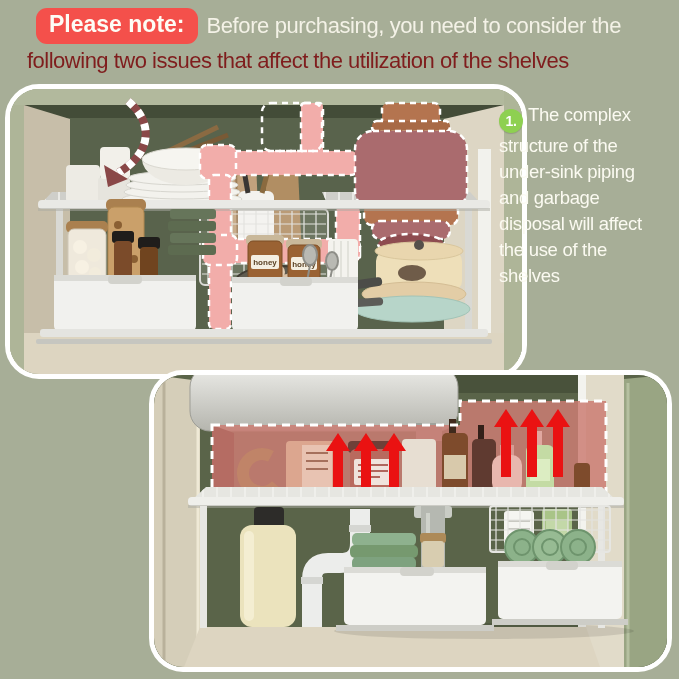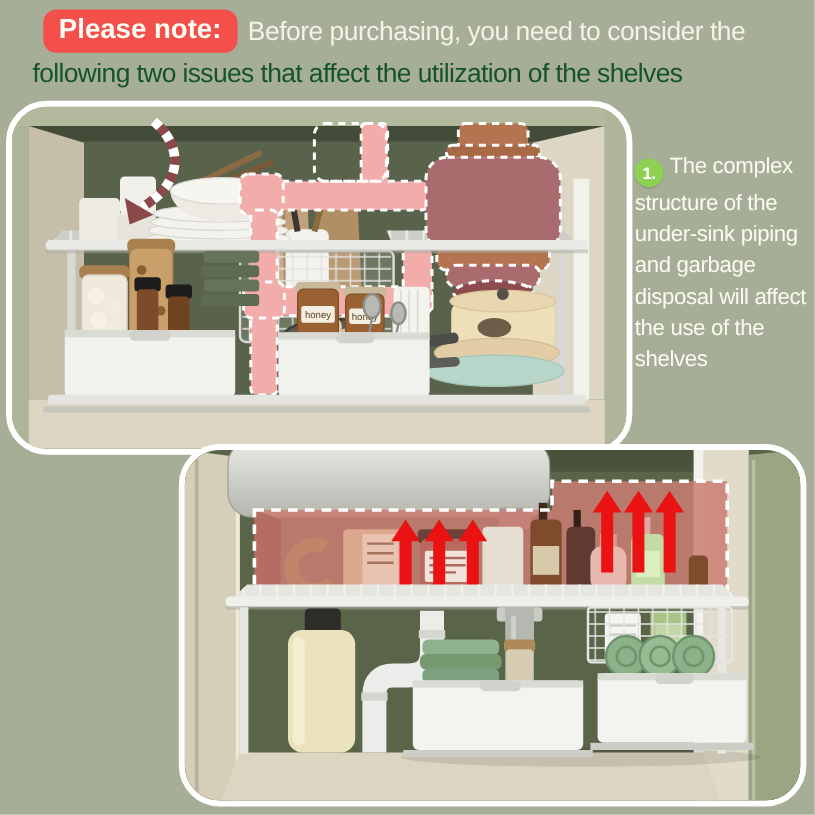--- a/index.html
+++ b/index.html
@@ -5,32 +5,32 @@
   html,body{margin:0;padding:0;}
   .stage{
     position:relative;width:679px;height:679px;overflow:hidden;
     background:#a7ae97;font-family:"Liberation Sans",sans-serif;
   }
   
   .hline1{position:absolute;left:7px;top:8px;display:flex;align-items:center;gap:9px;white-space:nowrap;margin-left:29px;}
   .badge{background:#f4504b;color:#fdfcf5;font-size:23px;font-weight:600;
          padding:4px 13px 7px 13px;border-radius:11px;line-height:1.1;}
   .htext{color:#f4f2e7;font-size:22px;font-weight:500;letter-spacing:-0.4px;text-align:center;}
-  .hline2{position:absolute;left:27px;top:48px;color:#14532d;font-size:22px;
+  .hline2{position:absolute;left:27px;top:48px;color:#7f1d1d;font-size:22px;
           font-weight:500;letter-spacing:-0.5px;white-space:nowrap;}
   
   .photo{position:absolute;border:5px solid #ffffff;border-radius:34px;overflow:hidden;
-         box-sizing:border-box;background:#8b9379;}
+         box-sizing:border-box;background:#8b9379;font-weight:bold;}
   .photo.top{left:5px;top:84px;width:522px;height:295px;}
   .photo.bottom{left:149px;top:370px;width:523px;height:302px;}
   .photo svg{display:block;width:100%;height:100%;}
   
   .note{position:absolute;color:#fbfaf1;font-size:18.5px;line-height:26px;
         font-weight:500;letter-spacing:-0.3px;}
-  .note.n1{left:529px;top:102px;width:150px;margin-top:23px;}
+  .note.n1{left:499px;top:102px;width:150px;}
   .note.n2{left:7px;top:407px;width:148px;}
   .bullet{display:inline-flex;width:24px;height:24px;border-radius:50%;
           background:#8ed051;color:#ffffff;font-size:14px;font-weight:700;
           align-items:center;justify-content:center;margin-right:5px;
           vertical-align:-5px;box-shadow:0 1px 1px rgba(0,0,0,.15);}
 </style>
 </head>
 <body>
 
 <div class="stage">

